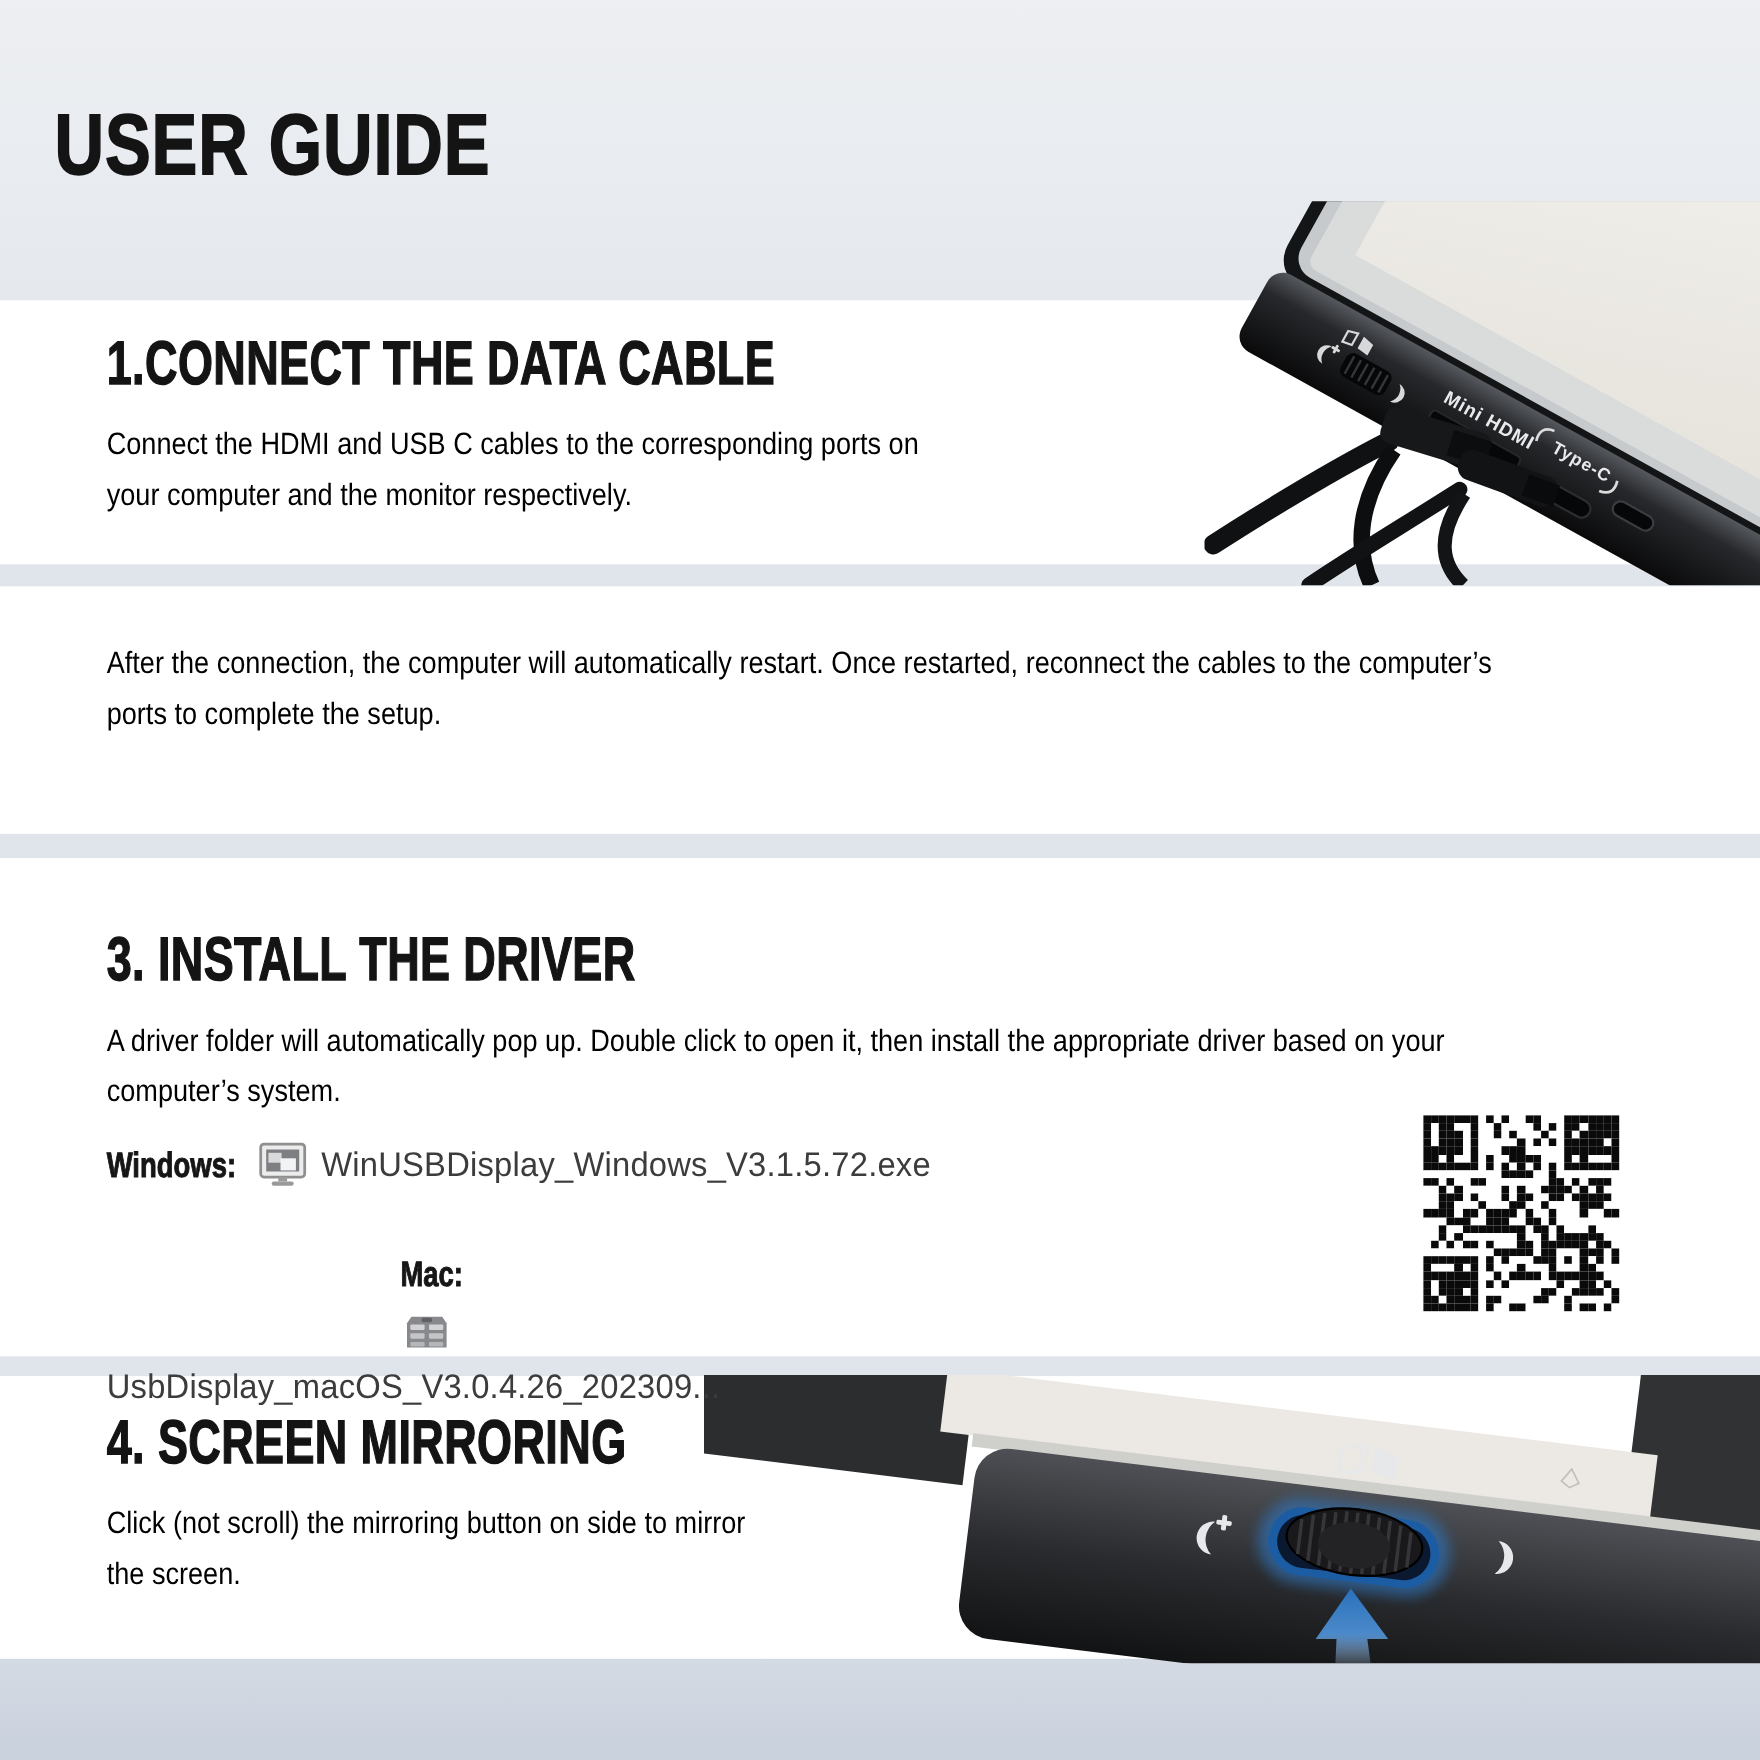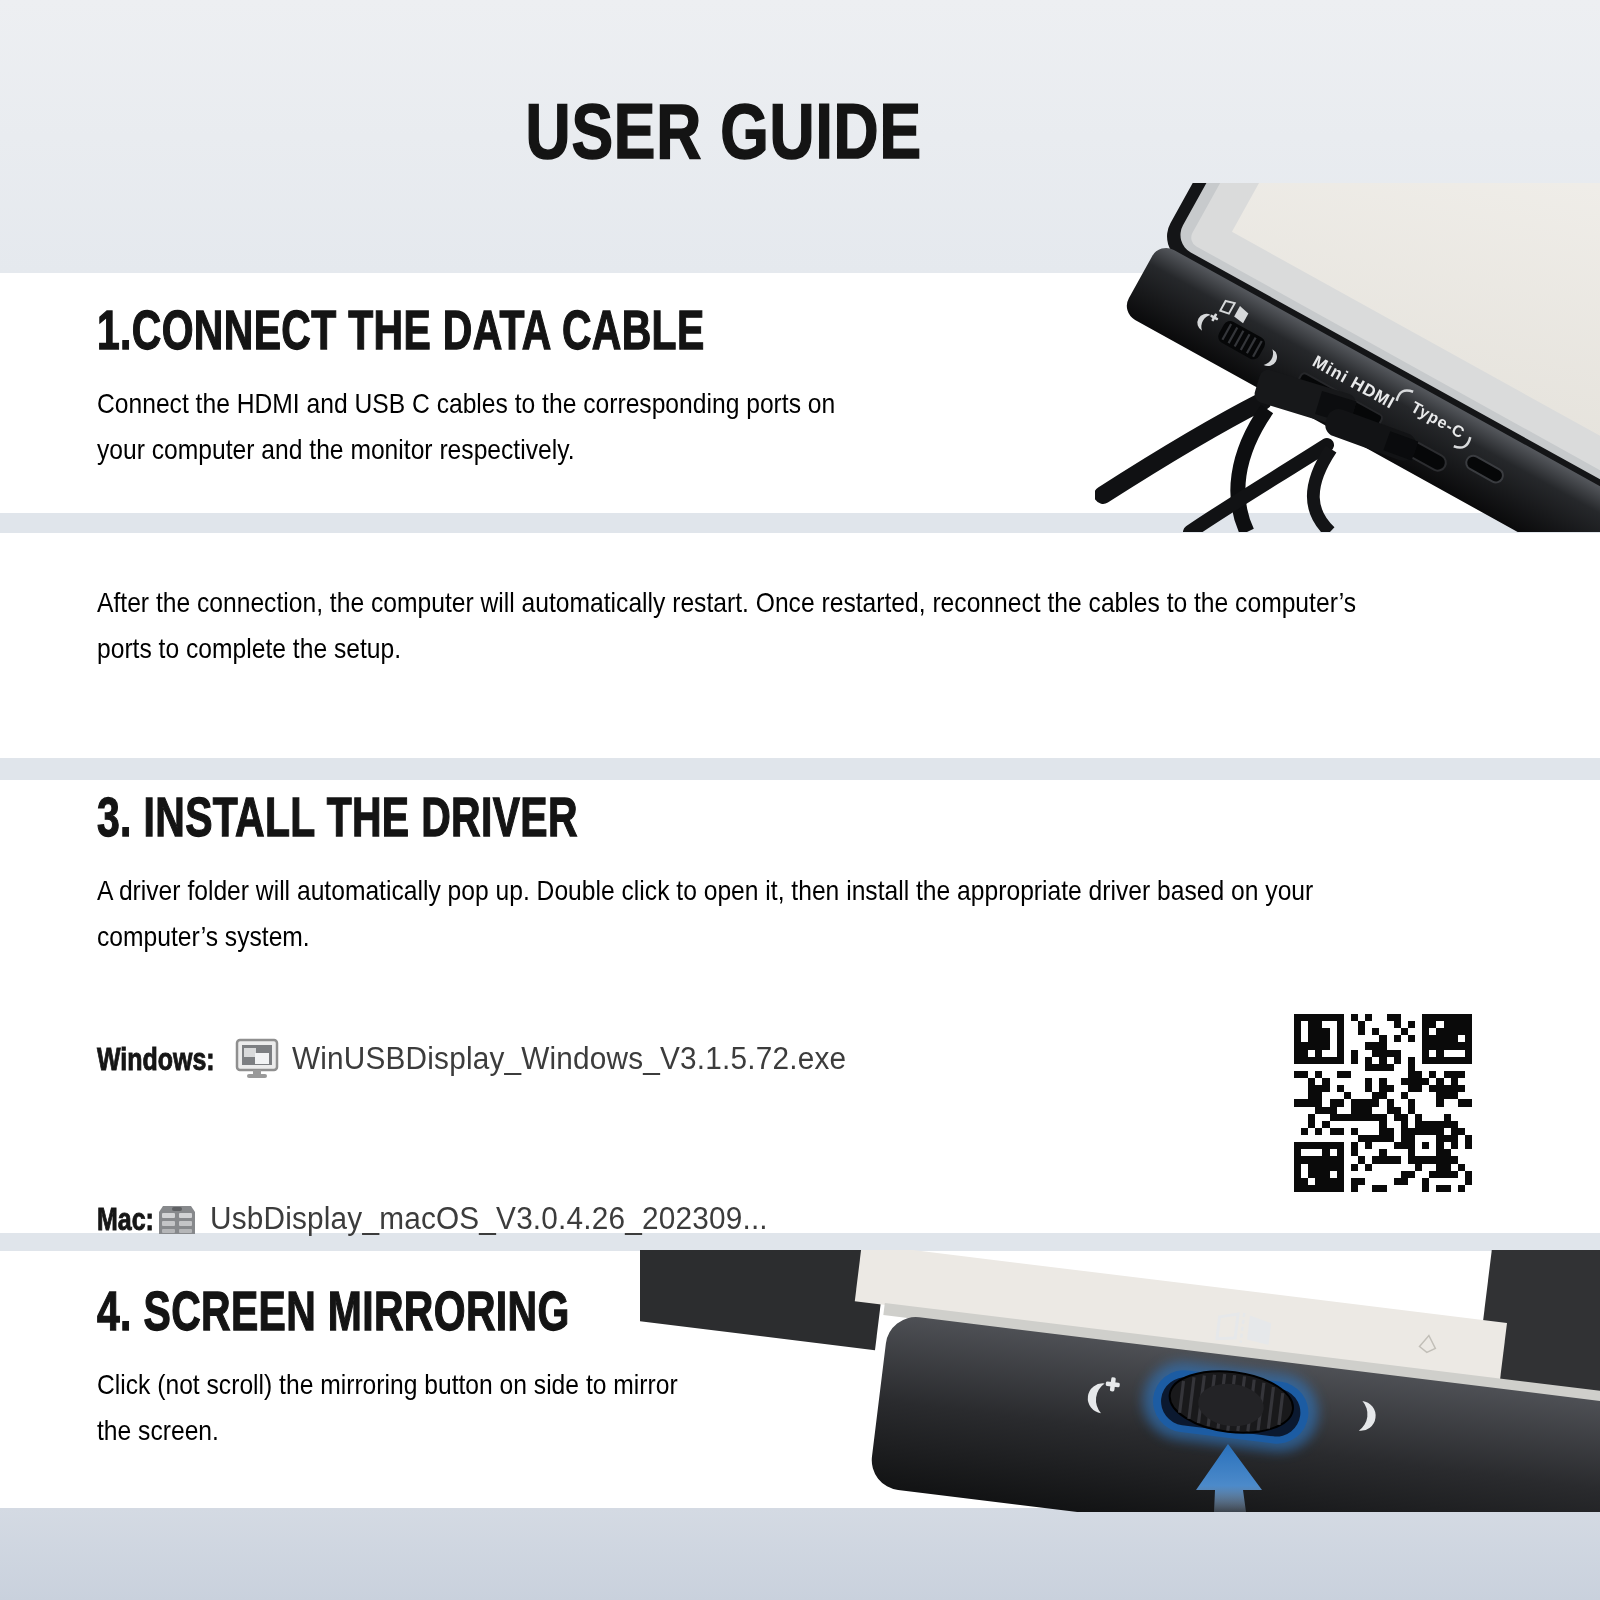--- a/index.html
+++ b/index.html
@@ -5,35 +5,35 @@
   html,body{margin:0;padding:0;background:#fff;}
   #stage{position:relative;width:1600px;height:1600px;overflow:hidden;background:#fff;
          font-family:"Liberation Sans",sans-serif;}
   .band{position:absolute;left:0;width:1600px;z-index:0;}
   #band-top{top:0;height:273px;background:linear-gradient(180deg,#edeff2,#e5e9ee);}
   #strip-1{top:513px;height:20px;background:#e0e5eb;}
   #strip-2{top:758px;height:22px;background:#e0e5eb;}
   #strip-3{top:1233px;height:18px;background:#e0e5eb;}
   #band-bottom{top:1508px;height:92px;background:linear-gradient(180deg,#d4dae3,#c9d1dd);}
 
-  .title-wrap{position:absolute;top:86px;left:12px;width:1424px;text-align:center;z-index:3;}
+  .title-wrap{position:absolute;top:86px;left:0;width:1424px;text-align:left;z-index:3;}
   .title{display:inline-block;font-size:78px;font-weight:800;color:#141414;letter-spacing:1px;
          transform:scaleX(.8);transform-origin:50% 50%;white-space:nowrap;
          -webkit-text-stroke:1.6px #141414;}
 
   .sec{position:absolute;left:97px;z-index:3;}
-  #sec-1{top:303px;} #sec-2{top:556px;} #sec-3{top:790px;} #sec-4{top:1284px;}
+  #sec-1{top:303px;} #sec-2{top:556px;} #sec-3{top:845px;} #sec-4{top:1284px;}
   .sec-head{margin:0;font-size:56px;line-height:54px;font-weight:800;color:#141414;}
   .sec-head>span{display:inline-block;transform:scaleX(.73);transform-origin:0 50%;
                  white-space:nowrap;letter-spacing:.5px;-webkit-text-stroke:1.3px #141414;}
   .sec-body{margin:24px 0 0;font-size:28px;line-height:46px;color:#000000;}
   .sec-body>span{display:inline-block;transform:scaleX(.88);transform-origin:0 0;white-space:pre-line;}
 
   .drv-row{position:absolute;left:97px;height:46px;display:flex;align-items:center;gap:12px;z-index:3;}
-  #row-windows{top:1036px;} #row-mac{top:1196px;}
+  #row-windows{top:1036px;} #row-mac{top:1140px;flex-direction:column;}
   .drv-label{font-size:32px;font-weight:800;color:#161616;transform:scaleX(.78);transform-origin:0 50%;
              white-space:nowrap;-webkit-text-stroke:.9px #161616;margin-right:-26px;}
   .drv-icon svg{display:block;}
   .drv-file{font-size:31px;color:#3c3c3c;letter-spacing:.2px;white-space:nowrap;
             transform:scaleX(.96);transform-origin:0 50%;}
 
   #qr{position:absolute;left:1294px;top:1014px;width:178px;height:178px;background:#fff;z-index:3;}
   .qr-grid{display:grid;grid-template-columns:repeat(25,1fr);grid-template-rows:repeat(25,1fr);
            width:178px;height:178px;}
   .qr-grid .m{background:#fff;} .qr-grid .d{background:#0a0a0a;}

